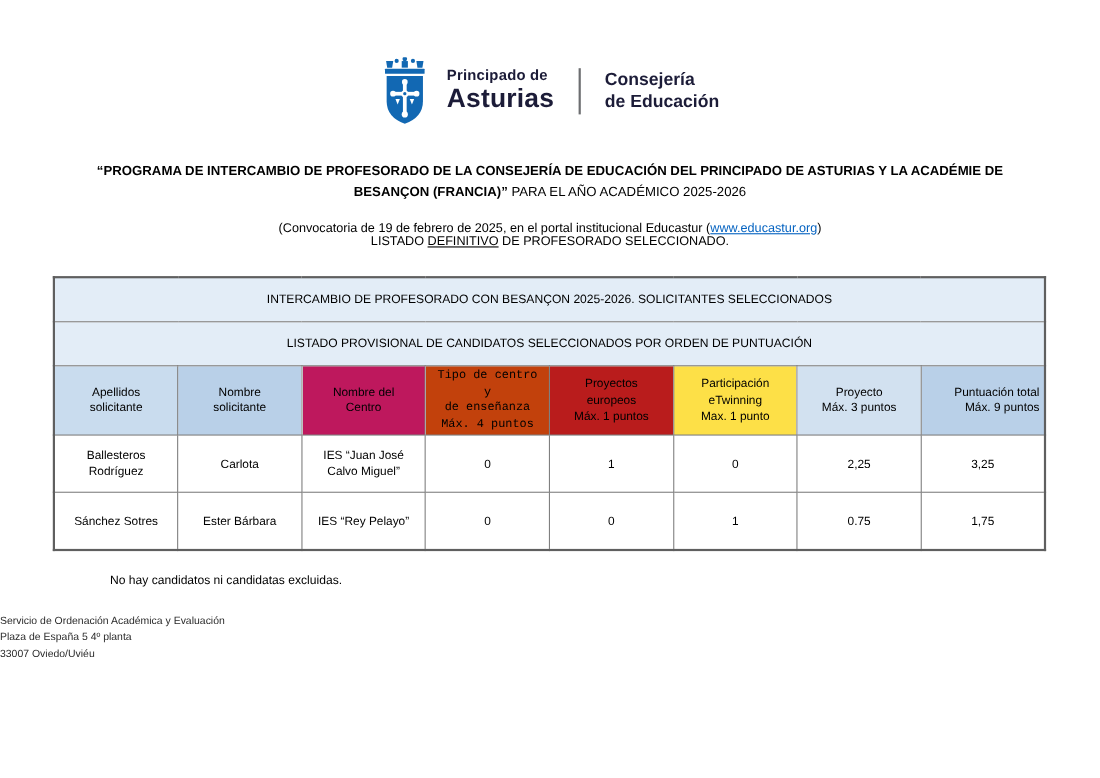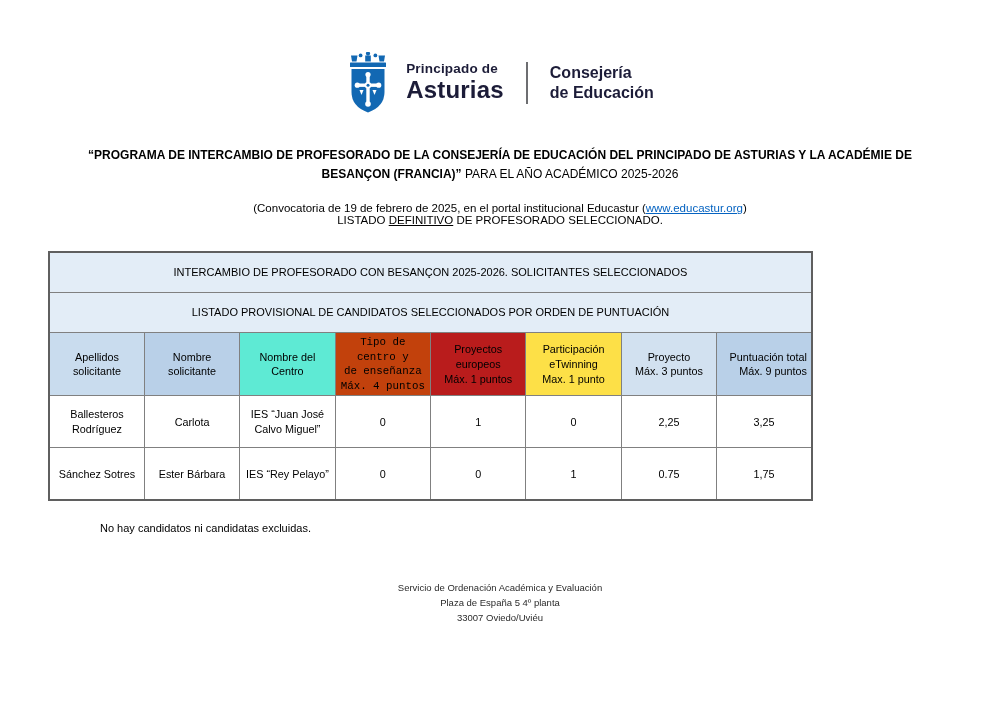--- a/index.html
+++ b/index.html
@@ -35,39 +35,39 @@
     margin-top: 19px; text-align: center; font-size: 11.5px;
   }
   .convocatoria a {
     color: var(--link, #0563c1); text-decoration: underline; cursor: pointer;
   }
   .listado { text-align: center; font-size: 11.5px; }
   .listado .u { text-decoration: underline; }
 
   
   table.sel {
-    margin: 25px 0 0 48px; width: 765px;
+    margin: 25px 0 0 48px; width: 903px;
     border-collapse: collapse; table-layout: fixed;
     border: 2px solid #5f5f5f;
   }
   table.sel td, table.sel th {
     border: 1.5px solid #808080;
     font-weight: normal; text-align: center; vertical-align: middle;
     font-size: 10.8px; line-height: 1.35;
     padding: 2px 4px;
     overflow: hidden;
   }
   tr.banner td { height: 35px; background: var(--banner-bg, #e3edf7); font-size: 11px; }
   tr.heads th { height: 50px; white-space: pre-line; background: var(--header-bg, #d3e2f1); }
   tr.datarow td { height: 47px; background: #ffffff; }
 
   
   .note { margin: 21px 0 0 100px; font-size: 11px; }
   .footer {
-    margin-top: 47px; text-align: center;
+    margin-top: 24px; text-align: left;
     font-size: 9.5px; line-height: 1.55; color: #2b2b2b;
   }
 </style>
 </head>
 <body>
 
 <div class="page">
 
   <div class="logo-row">
     <div class="logo-shield">
@@ -138,21 +138,21 @@
           <td colspan="8">INTERCAMBIO DE PROFESORADO CON BESANÇON 2025-2026. SOLICITANTES SELECCIONADOS</td>
         </tr>
       <tr class="banner">
           <td colspan="8">LISTADO PROVISIONAL DE CANDIDATOS SELECCIONADOS POR ORDEN DE PUNTUACIÓN</td>
         </tr>
       <tr class="heads" id="header-row">
           <th style="background: rgb(201, 220, 238);">Apellidos
 solicitante</th>
           <th style="background: rgb(185, 208, 232);">Nombre
 solicitante</th>
-          <th style="background: #5eead4;">Nombre del
+          <th style="background: #be185d;">Nombre del
 Centro</th>
           <th style="background: #c2410c; font-family: Liberation Mono, monospace;">Tipo de centro y
 de enseñanza
 Máx. 4 puntos</th>
           <th style="background: #b91c1c;">Proyectos
 europeos
 Máx. 1 puntos</th>
           <th style="background: #fde047;">Participación
 eTwinning
 Max. 1 punto</th>

